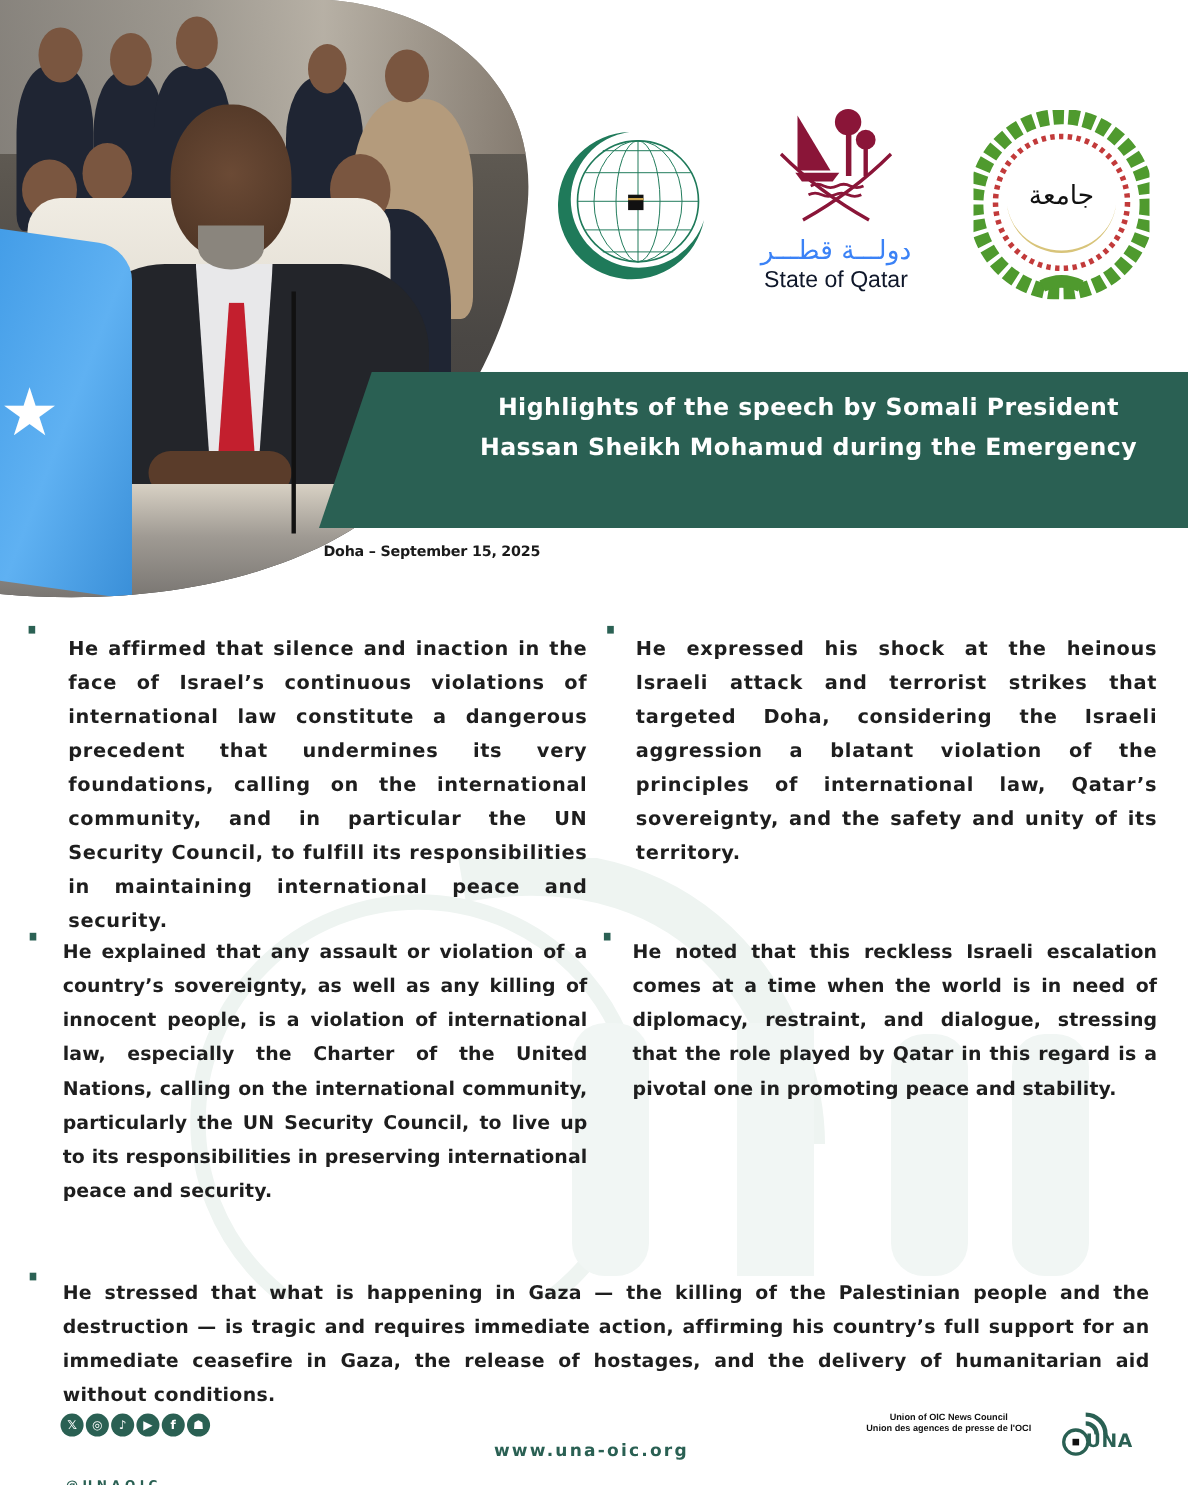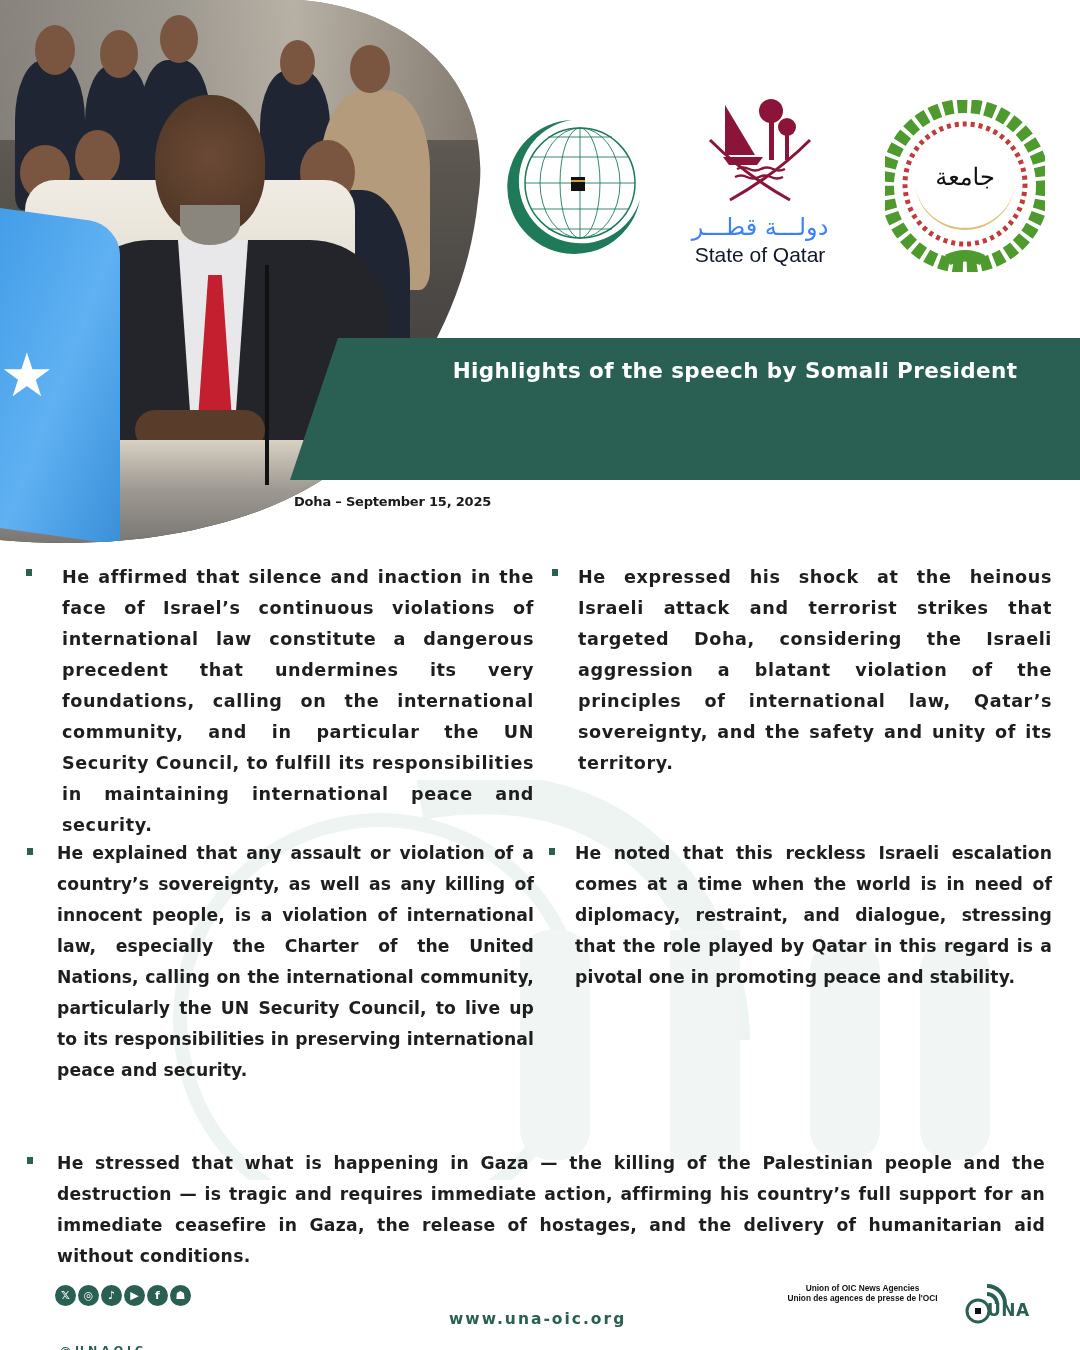--- a/index.html
+++ b/index.html
@@ -52,21 +52,21 @@
     font-size: 21.5px; line-height: 37px; letter-spacing: 0.4px;
   }
   .dateline {
     position: absolute; left: 294px; top: 494px; font-size: 13px; font-weight: bold;
     font-family: "DejaVu Sans", sans-serif; color: #1a1a1a; letter-spacing: -0.2px;
   }
 
   
   .bullet { position: absolute; font-family: "DejaVu Sans", sans-serif; font-weight: bold; color: #1e1e1e; text-align: justify; text-align-last: left; }
   .bullet .sq { position: absolute; width: 6px; height: 7px; background: #2b6154; }
-  .bullet .txt { display:block; }
+  .bullet .txt { display:block;margin-top:13px; }
 
   .b1 { left: 62px; top: 562px; width: 472px; font-size: 17.6px; line-height: 31px; letter-spacing: 0.6px; }
   .b1 .sq { left: -36px; top: 7px; }
   .b2 { left: 578px; top: 562px; width: 474px; font-size: 17.6px; line-height: 31px; letter-spacing: 0.6px; }
   .b2 .sq { left: -26px; top: 7px; }
   .b3 { left: 57px; top: 838px; width: 477px; font-size: 17.2px; line-height: 31px; letter-spacing: 0.1px; }
   .b3 .sq { left: -30px; top: 10px; }
   .b4 { left: 575px; top: 838px; width: 477px; font-size: 17.2px; line-height: 31px; letter-spacing: 0.1px; }
   .b4 .sq { left: -26px; top: 10px; }
   .b5 { left: 57px; top: 1148px; width: 988px; font-size: 17.2px; line-height: 31px; letter-spacing: 0.3px; }
@@ -176,20 +176,21 @@
   <circle cx="80" cy="84" r="60" fill="#fff" stroke="#c23a3a" stroke-width="5" stroke-dasharray="4 4"></circle>
   <path d="M30 80 A50 50 0 0 0 130 80 A46 44 0 0 1 30 80 Z" fill="#d8c47a"></path>
   <circle cx="80" cy="76" r="42" fill="#fff"></circle>
   <text x="80" y="85" text-anchor="middle" font-size="24" font-family="DejaVu Serif, serif" fill="#111">جامعة</text>
   <path d="M60 155 Q80 145 100 155 L95 165 Q80 158 65 165 Z" fill="#4f9a2e"></path>
 </svg>
 
 <div class="banner"></div>
 <div class="banner-title">
   <div>Highlights of the speech by Somali President</div>
+  <div>Hassan Sheikh Mohamud during the Emergency</div>
 </div>
 
 <div class="dateline">Doha – September 15, 2025</div>
 
 <div class="bullet b1">
   <span class="sq"></span>
   <span class="txt">He affirmed that silence and inaction in the face of Israel’s continuous violations of international law constitute a dangerous precedent that undermines its very foundations, calling on the international community, and in particular the UN Security Council, to fulfill its responsibilities in maintaining international peace and security.</span>
 </div>
 <div class="bullet b2">
   <span class="sq"></span>
@@ -213,21 +214,21 @@
   <span class="social-icon">◎</span>
   <span class="social-icon">♪</span>
   <span class="social-icon">▶</span>
   <span class="social-icon">f</span>
   <span class="social-icon">☗</span>
 </div>
 <div class="handle">@UNAOIC</div>
 <div class="website">www.una-oic.org</div>
 
 <div class="una-agency">
-  <div class="una-en">Union of OIC News Agencies</div>
+  <div class="una-en">Union of OIC News Council</div>
   <div class="una-fr">Union des agences de presse de l'OCI</div>
 </div>
 <div class="una-logo">
   <svg width="75" height="45" viewBox="0 0 75 45">
     <g fill="none" stroke="#2a6053" stroke-width="4">
       <path d="M22 14 A10 10 0 0 1 32 24"></path>
       <path d="M22 6 A18 18 0 0 1 40 24"></path>
     </g>
     <circle cx="13" cy="31" r="11" fill="#fff" stroke="#2a6053" stroke-width="3"></circle>
     <rect x="10" y="28" width="6" height="6" fill="#111"></rect>

